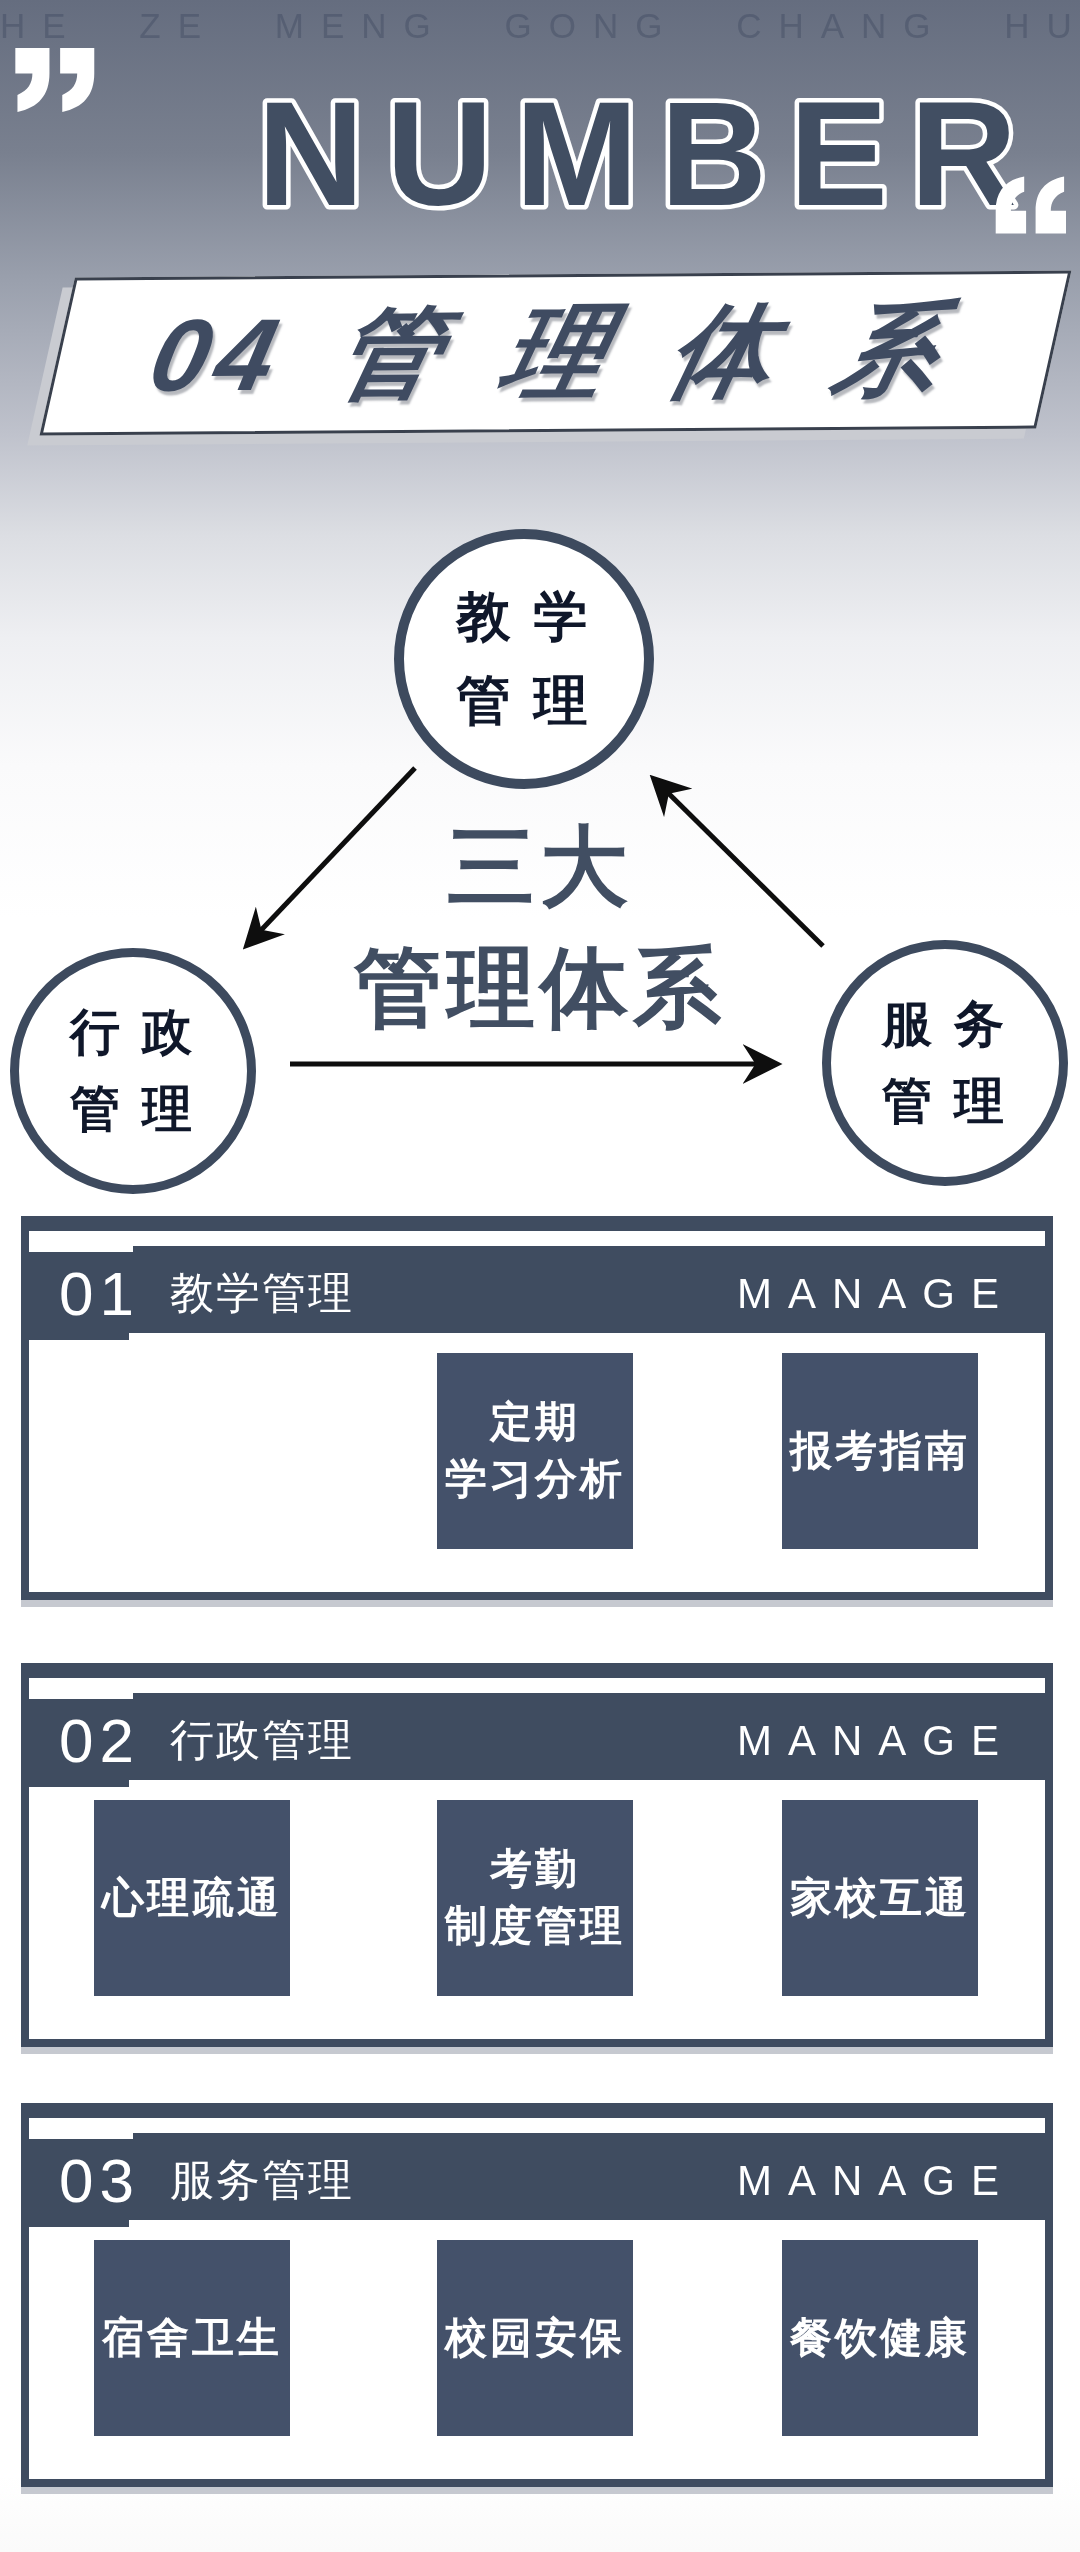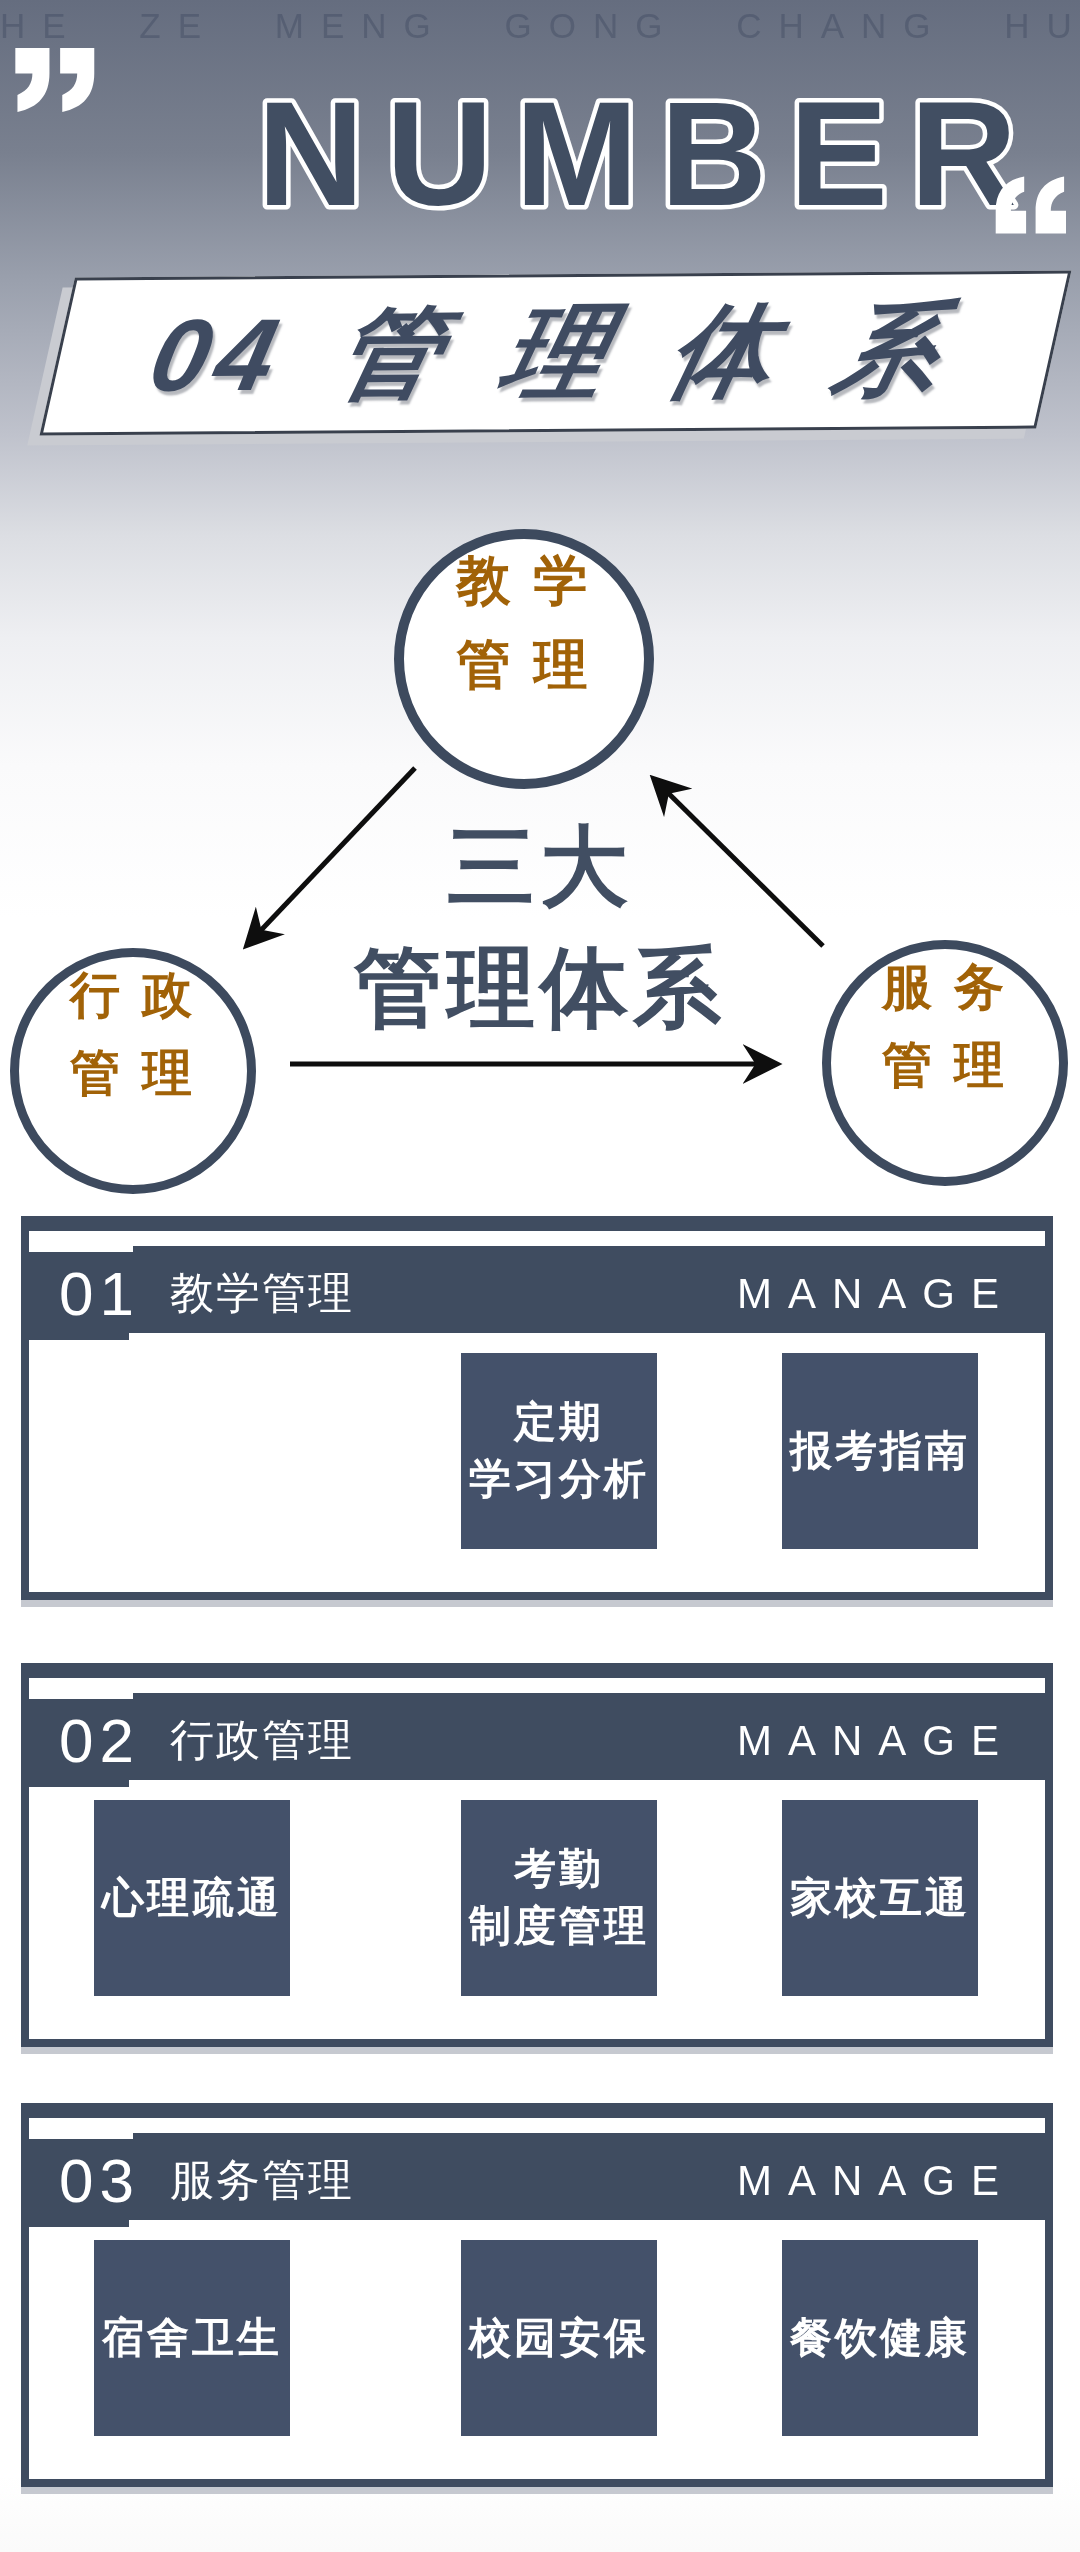--- a/index.html
+++ b/index.html
@@ -23,21 +23,21 @@
   .banner{position:absolute;left:58px;top:274px;width:995px;height:158px;background:#ffffff;
     border:3px solid #39404d;box-shadow:-10px 10px 0 #c9cbd1;transform:skewX(-13deg) rotate(-0.4deg);
     display:flex;align-items:center;justify-content:center;box-sizing:border-box;}
   .banner .txt{font-style:italic;font-weight:900;color:#3f4b61;font-size:102px;
     text-shadow:3px 4px 2px rgba(50,55,70,.35);}
   .banner .num{letter-spacing:8px;}
   .banner .ttl{margin-left:55px;letter-spacing:18px;white-space:nowrap;}
   
   .arrows{position:absolute;left:0;top:0;width:1080px;height:1250px;pointer-events:none;}
   .circle{position:absolute;background:#fff;border-radius:50%;display:flex;flex-direction:column;
-    justify-content:flex-start;align-items:center;font-weight:700;color:#a16207;text-align:center;}
+    justify-content:center;align-items:center;font-weight:700;color:#0f172a;text-align:center;}
   .circle span{display:block;line-height:1.55;letter-spacing:4px;white-space:nowrap;}
   .c-top{left:394px;top:529px;width:260px;height:260px;border:10px solid #3d4a5e;font-size:54px;box-sizing:border-box;}
   .c-left{left:10px;top:948px;width:246px;height:246px;border:9px solid #3d4a5e;font-size:50px;box-sizing:border-box;}
   .c-right{left:822px;top:940px;width:246px;height:246px;border:9px solid #3d4a5e;font-size:50px;box-sizing:border-box;}
   .center-label{position:absolute;left:0;top:806px;width:1080px;text-align:center;color:#414e62;
     font-weight:700;font-size:88px;line-height:1.38;letter-spacing:5px;}
   .center-label span{display:block;}
   
   .section{position:absolute;left:21px;width:1032px;height:384px;background:#fff;
     border:8px solid #3f4c60;box-sizing:border-box;box-shadow:0 7px 0 #c6c9d0;}
@@ -47,21 +47,21 @@
   .stripe-a{position:absolute;left:0;top:7px;width:104px;height:21px;background:#fff;}
   .stripe-b{position:absolute;left:104px;top:7px;right:0;height:15px;background:#fff;}
   .sec-num{font-size:62px;font-weight:300;letter-spacing:6px;}
   .sec-title{font-size:44px;font-weight:400;letter-spacing:2px;margin-left:30px;}
   .sec-tag{margin-left:auto;font-size:42px;font-weight:300;letter-spacing:16px;}
   .sec-step{position:absolute;left:0;top:109px;width:100px;height:7px;background:#3f4c60;}
   .item{position:absolute;top:129px;width:196px;height:196px;background:#44516a;color:#fff;
     display:flex;flex-direction:column;justify-content:center;align-items:center;text-align:center;
     font-weight:700;font-size:42px;letter-spacing:3px;line-height:1.35;}
   .item span{display:block;white-space:nowrap;}
-  .i1{left:65px;} .i2{left:432px;} .i3{left:753px;}
+  .i1{left:65px;} .i2{left:408px;} .i3{left:753px;}
 </style>
 </head>
 <body>
 
 <div class="page">
 
   <div class="watermark">HE ZE MENG GONG CHANG HUA SHI</div>
 
   <svg class="quote q-open" viewBox="0 0 80 60">
     <path fill="#ffffff" d="M0 0 H32 V24 C32 44 22 56 2 60 L2 44 C12 40 16 33 16 24 H0 Z"></path>

